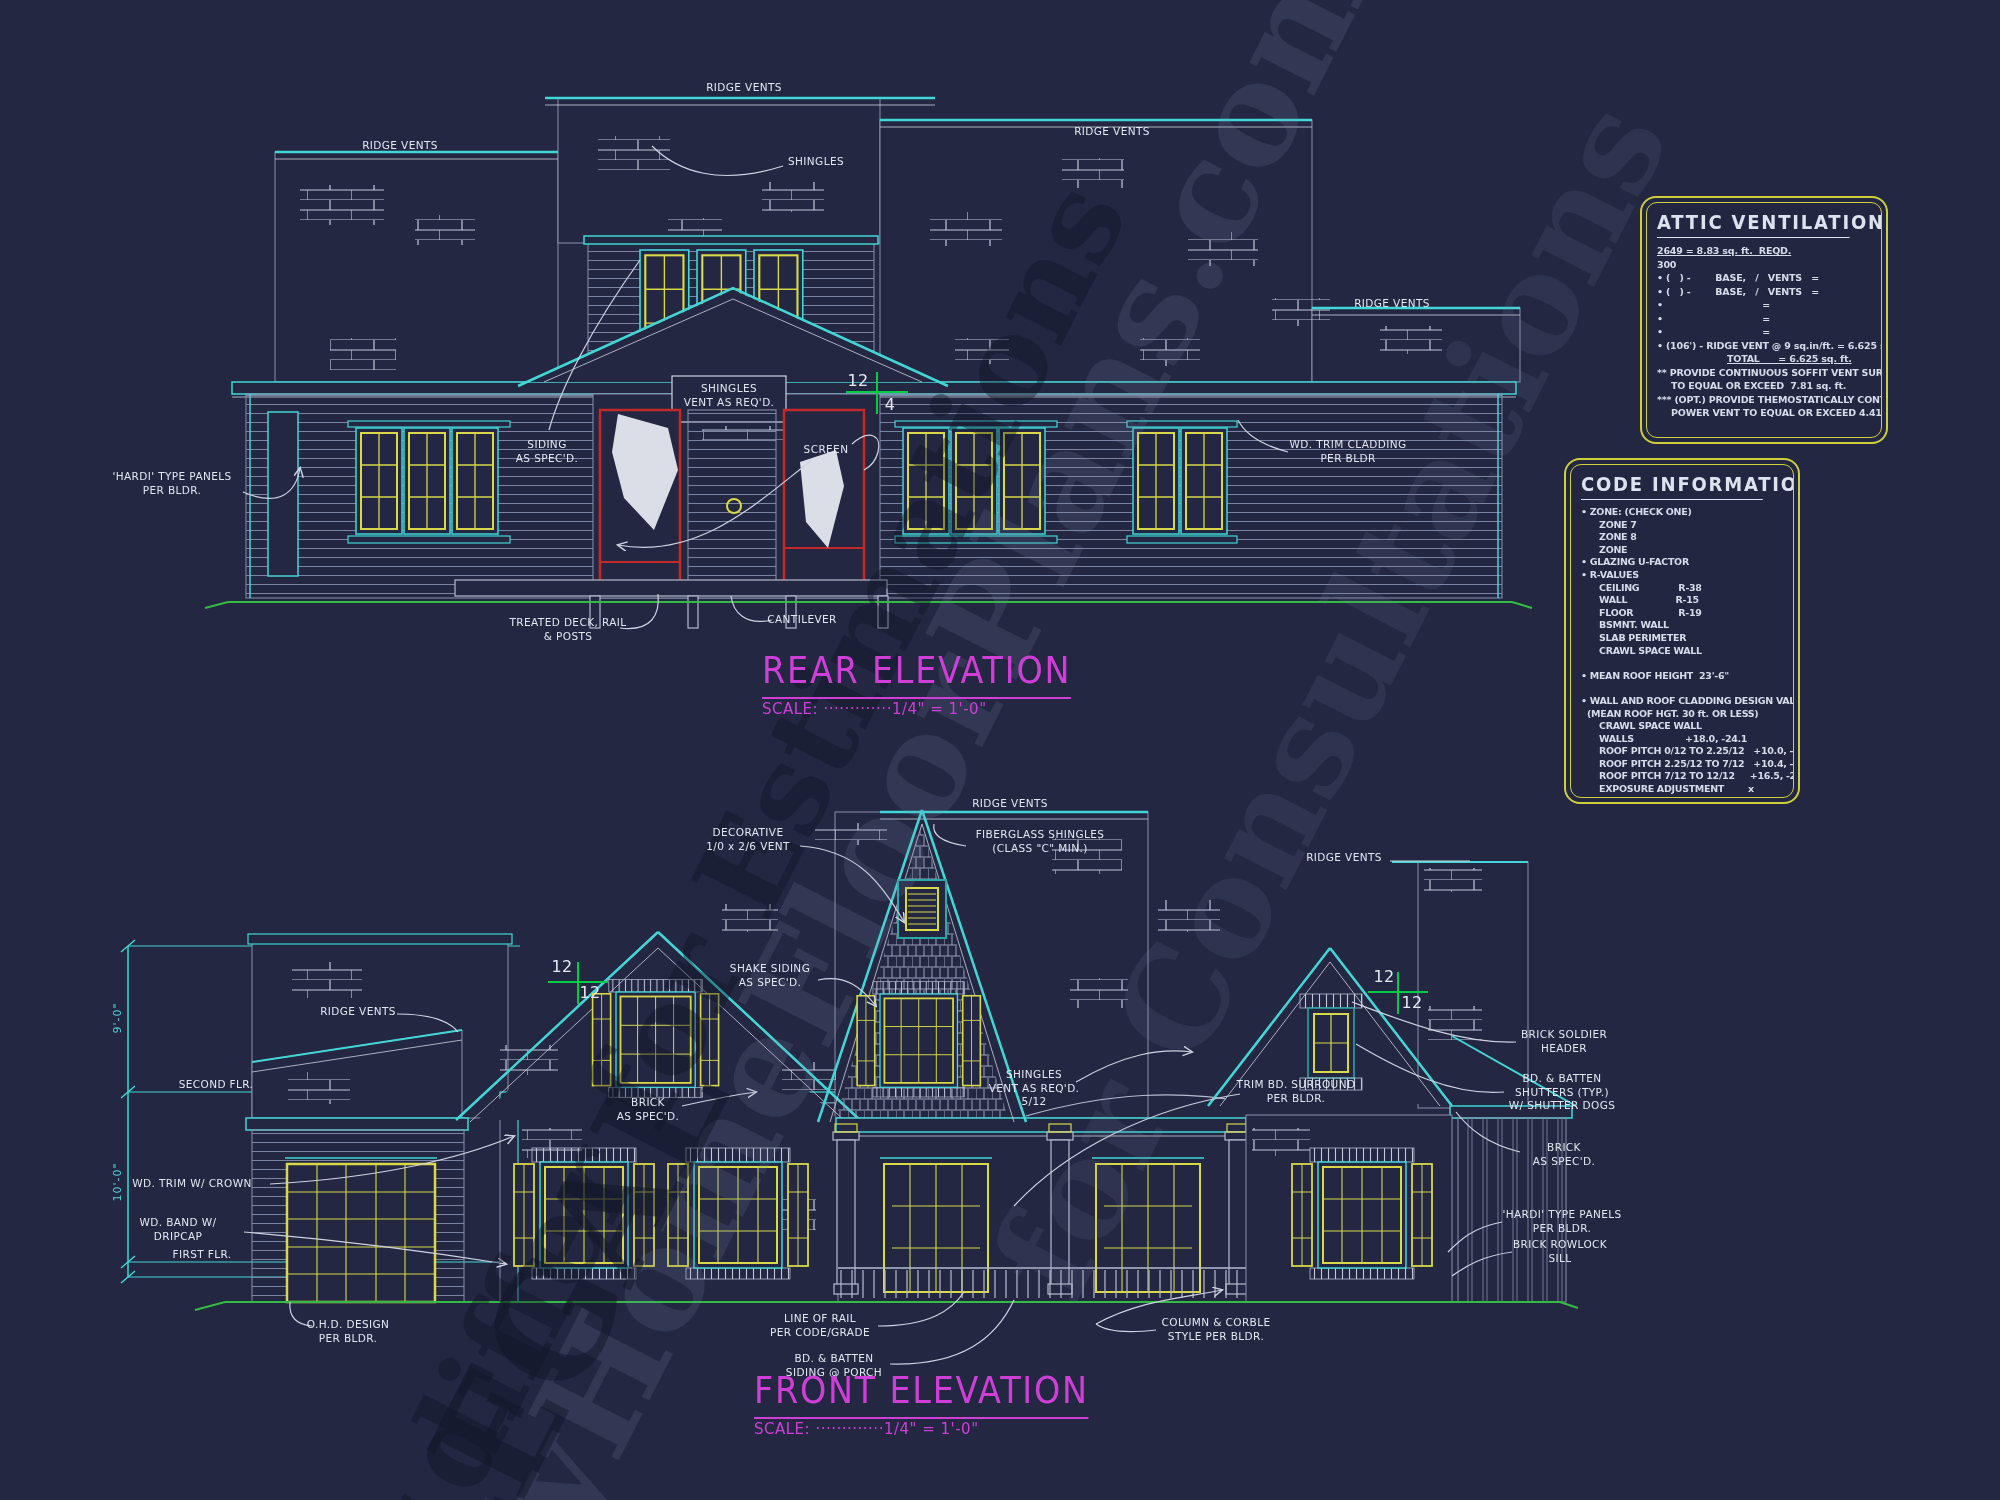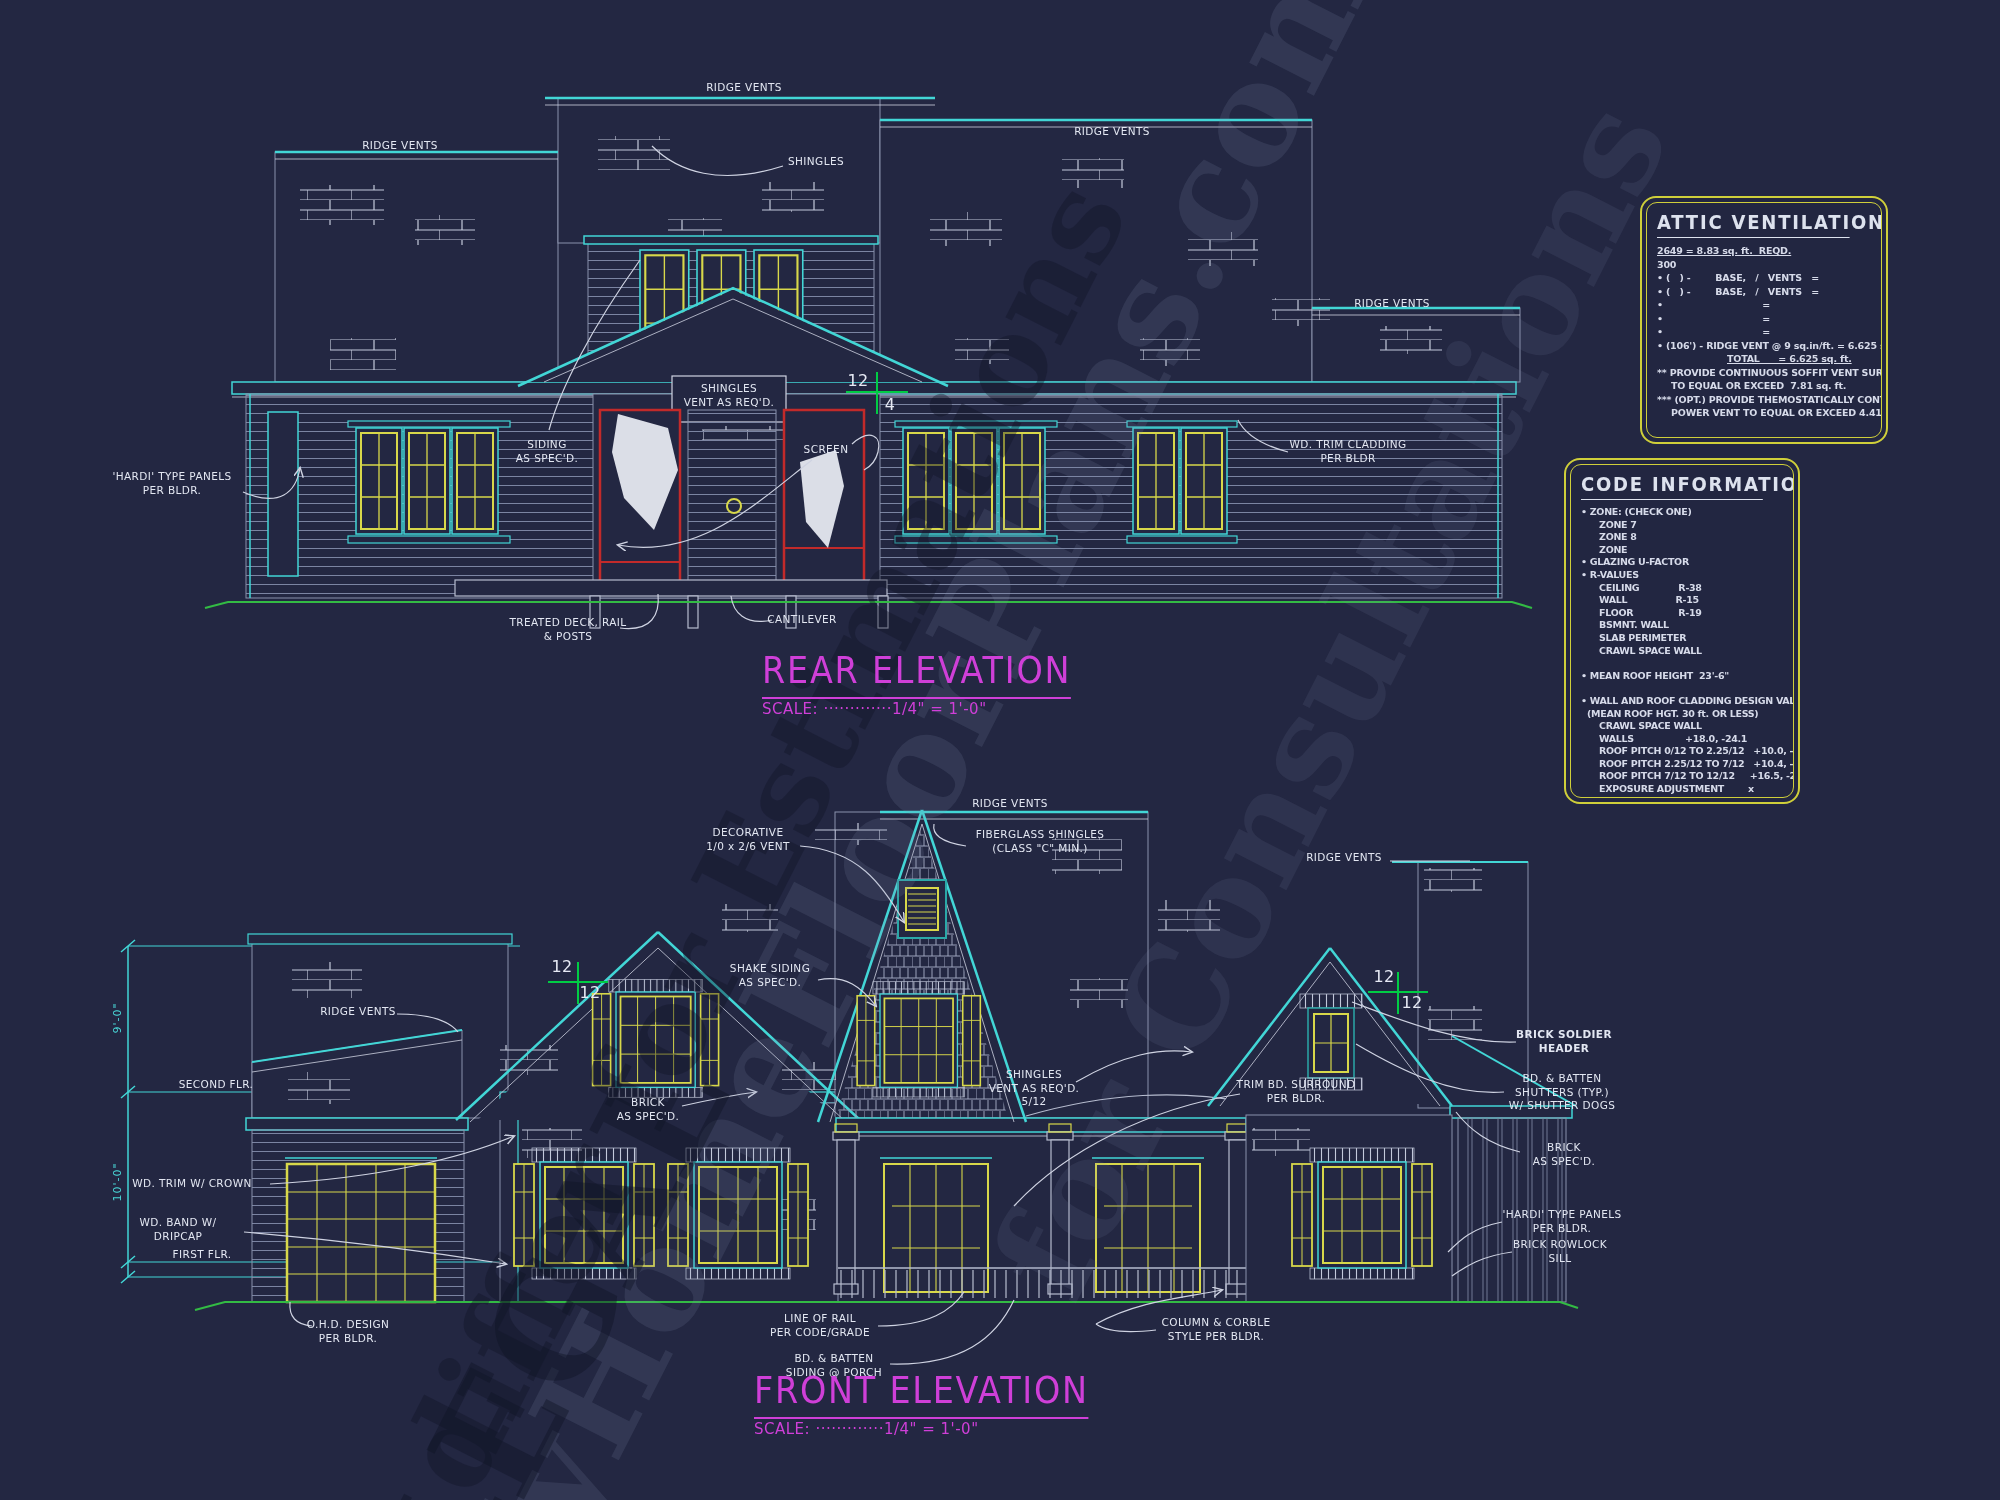--- a/index.html
+++ b/index.html
@@ -364,21 +364,21 @@
 (CLASS "C" MIN.)</div>
 <div class="lb" style="left:770px;top:976px;">SHAKE SIDING
 AS SPEC'D.</div>
 <div class="lb" style="left:648px;top:1110px;">BRICK
 AS SPEC'D.</div>
 <div class="lb" style="left:1034px;top:1088px;">SHINGLES
 VENT AS REQ'D.
 5/12</div>
 <div class="lb" style="left:1296px;top:1092px;">TRIM BD. SURROUND
 PER BLDR.</div>
-<div class="lb" style="left:1564px;top:1042px;font-weight:bold;">BRICK SOLDIER
+<div class="lb" style="left:1564px;top:1042px;">BRICK SOLDIER
 HEADER</div>
 <div class="lb" style="left:1562px;top:1092px;">BD. &amp; BATTEN
 SHUTTERS (TYP.)
 W/ SHUTTER DOGS</div>
 <div class="lb" style="left:1564px;top:1155px;">BRICK
 AS SPEC'D.</div>
 <div class="lb" style="left:1562px;top:1222px;">'HARDI' TYPE PANELS
 PER BLDR.</div>
 <div class="lb" style="left:1560px;top:1252px;">BRICK ROWLOCK
 SILL</div>

